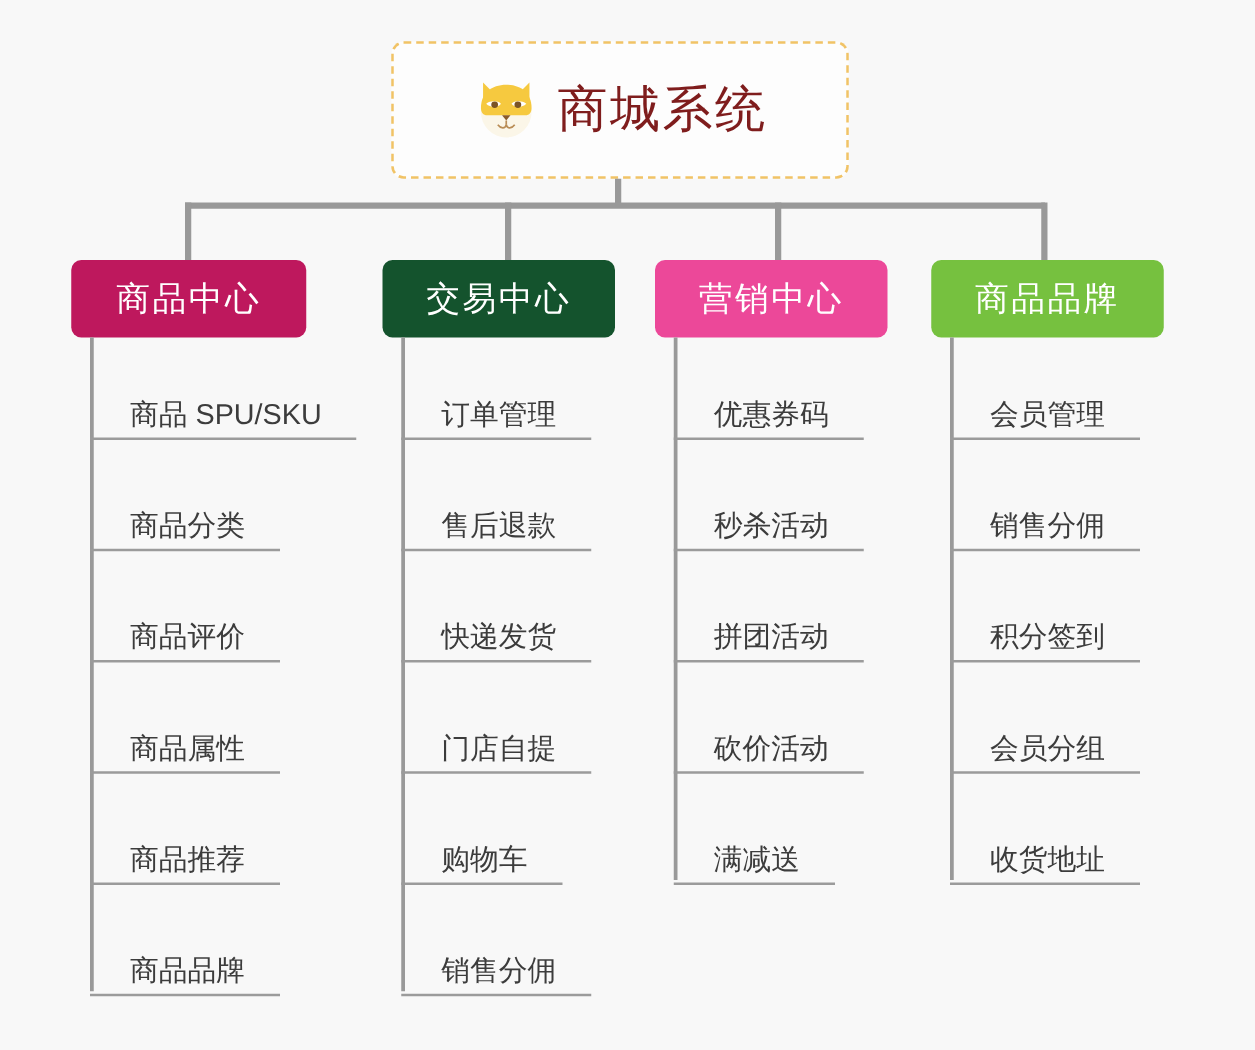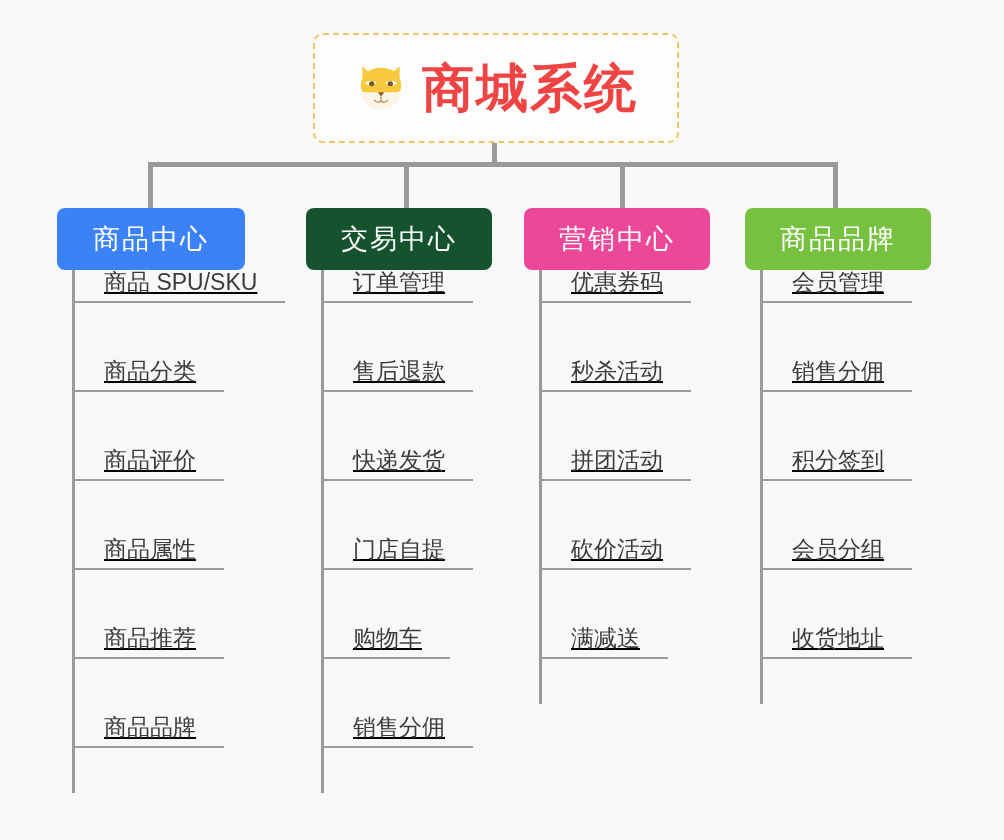--- a/index.html
+++ b/index.html
@@ -36,26 +36,25 @@
     justify-content: center;
     gap: 14px;
   }
   .root-icon {
     width: 54px;
     height: 54px;
     flex: 0 0 auto;
     display: block;
   }
   .root-title {
-    font-size: 52px;
-    color: #ef4444;
+    font-size: 40px;
+    color: #7f1d1d;
     letter-spacing: 2px;
     line-height: 1;
     white-space: nowrap;
-    font-weight: bold;
   }
 
   
   .conn {
     position: absolute;
     background: #999999;
   }
   .conn-stem-root {        
     left: 492px;
     top: 143px;
@@ -117,24 +116,23 @@
     top: 0;
     bottom: 11px;
     width: 3px;
     background: #999999;
   }
   .child {
     position: relative;
     height: 89px;
     box-sizing: border-box;
     display: flex;
-    align-items: flex-start;
+    align-items: flex-end;
     padding-left: 32px;
     padding-bottom: 7px;
-    text-decoration: underline;
   }
   .child-label {
     font-size: 23px;
     color: #3c3c3c;
     line-height: 1.05;
     white-space: nowrap;
     border-bottom: 2px solid #9b9b9b;
     padding-bottom: 7px;
     padding-right: 28px;
     margin-left: -32px;
@@ -165,21 +163,21 @@
   </div>
 
   <div class="conn conn-stem-root"></div>
   <div class="conn conn-bus"></div>
   <div class="conn conn-drop conn-drop-1"></div>
   <div class="conn conn-drop conn-drop-2"></div>
   <div class="conn conn-drop conn-drop-3"></div>
   <div class="conn conn-drop conn-drop-4"></div>
 
   <div class="branch branch-1">
-    <div class="branch-header" style="background:#3b82f6">
+    <div class="branch-header" style="background:#be185d">
       <span>商品中心</span>
     </div>
     <div class="branch-body">
       <div class="spine"></div>
       <div class="child">
           <span class="child-label">商品 SPU/SKU</span>
         </div>
       <div class="child">
           <span class="child-label">商品分类</span>
         </div>

